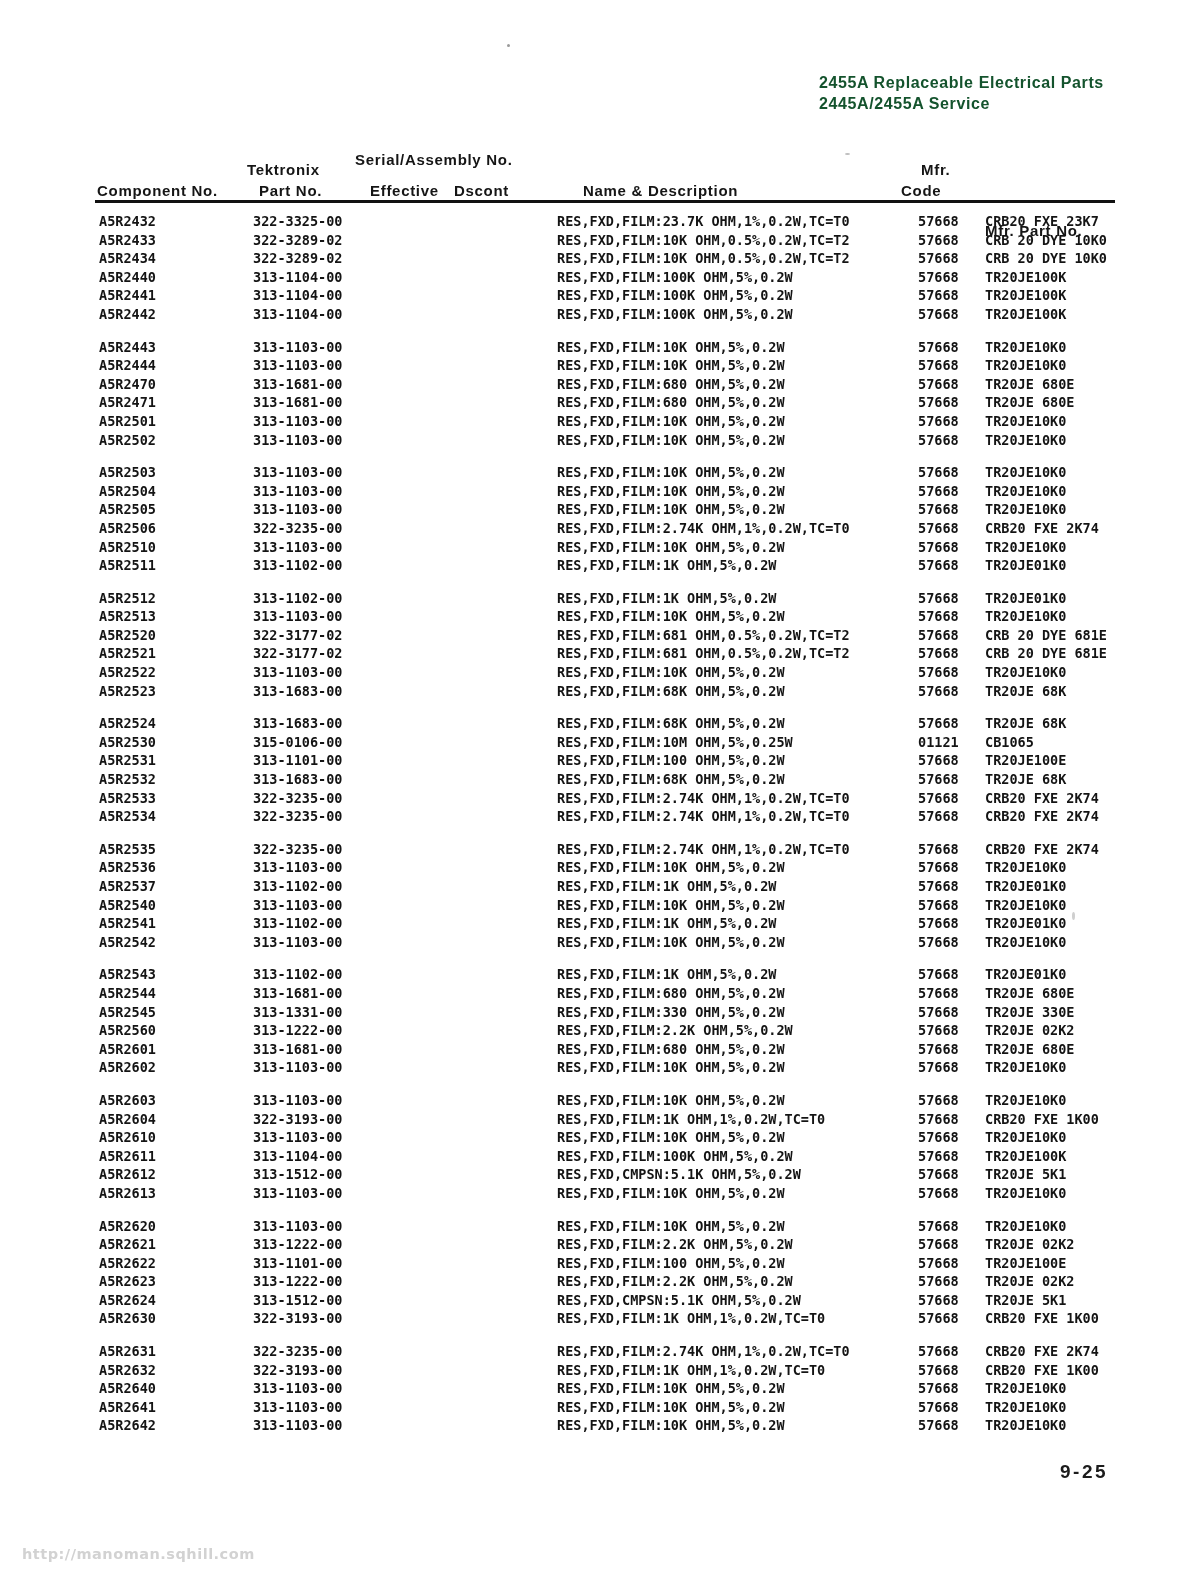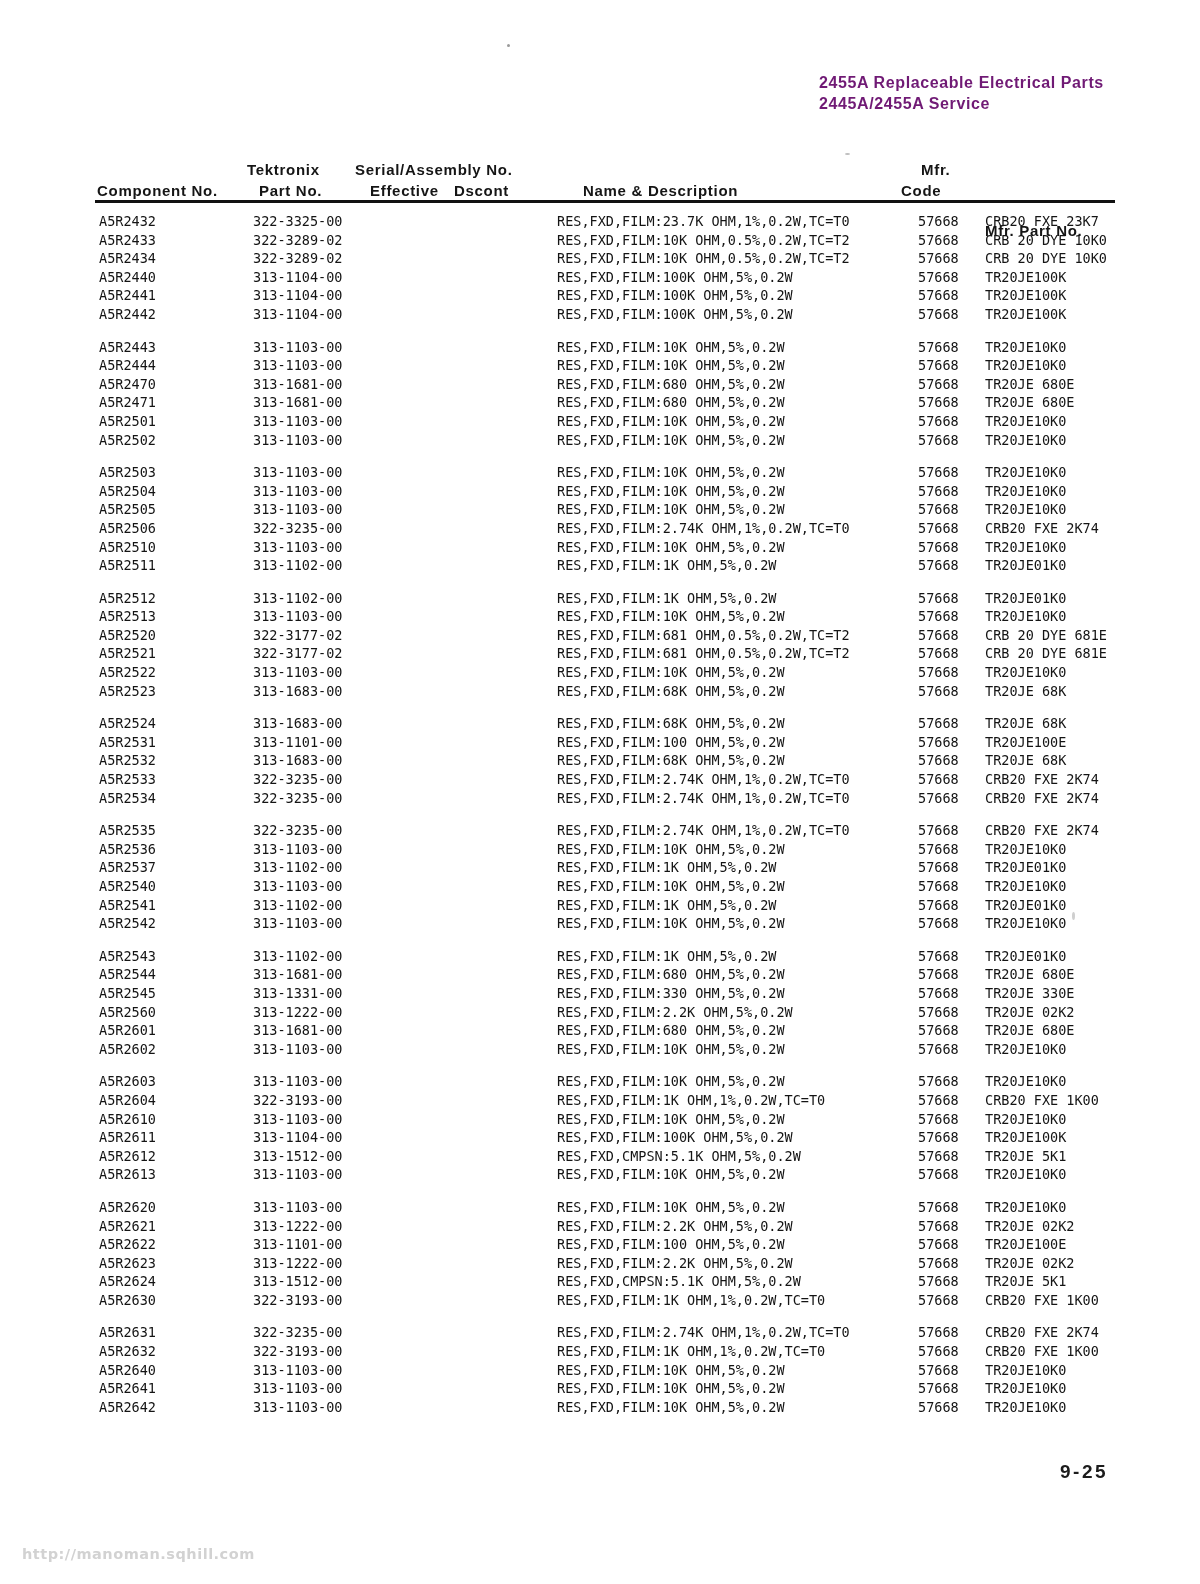--- a/index.html
+++ b/index.html
@@ -16,36 +16,36 @@
   
   .doc-title {
     position: absolute;
     left: 819px;
     top: 72px;
     font-family: "Liberation Sans", sans-serif;
     font-weight: bold;
     font-size: 16px;
     line-height: 21px;
     letter-spacing: 0.6px;
-    color: #701a75;
+    color: #14532d;
     white-space: nowrap;
   }
 
   
   .col-head {
     position: absolute;
     font-family: "Liberation Sans", sans-serif;
     font-weight: bold;
     font-size: 15px;
     letter-spacing: 0.7px;
     color: #151515;
     white-space: nowrap;
   }
   .h-tektronix   { left: 247px; top: 161px; }
-  .h-serial      { left: 355px; top: 161px; }
+  .h-serial      { left: 355px; top: 151px; }
   .h-mfr         { left: 921px; top: 161px; }
   .h-component   { left: 97px;  top: 182px; }
   .h-partno      { left: 247px; top: 182px; margin-left: 12px; }
   .h-effective   { left: 370px; top: 182px; }
   .h-dscont      { left: 454px; top: 182px; }
   .h-namedesc    { left: 583px; top: 182px; }
   .h-code        { left: 901px; top: 182px; }
   .h-mfrpartno   { left: 985px; top: 182px; margin-top: 40px; }
 
   .header-rule {
@@ -59,21 +59,21 @@
 
   
   .parts-table {
     position: absolute;
     left: 0;
     top: 212px;
     width: 1200px;
     padding-left: 99px;
     box-sizing: border-box;
     font-family: "DejaVu Sans Mono", monospace;
-    font-weight: 400;
+    font-weight: 700;
     font-size: 13.5px;
     color: #141414;
   }
   .group { margin-bottom: 14px; }
   .row {
     display: grid;
     grid-template-columns: 154px 304px 361px 67px auto;
     line-height: 18.6px;
     height: 18.6px;
     white-space: nowrap;
@@ -312,20 +312,27 @@
       </div>
       <div class="group">
         <div class="row">
           <span class="cell">A5R2524</span>
           <span class="cell">313-1683-00</span>
           <span class="cell">RES,FXD,FILM:68K OHM,5%,0.2W</span>
           <span class="cell">57668</span>
           <span class="cell">TR20JE 68K</span>
         </div>
         <div class="row">
+          <span class="cell">A5R2530</span>
+          <span class="cell">315-0106-00</span>
+          <span class="cell">RES,FXD,FILM:10M OHM,5%,0.25W</span>
+          <span class="cell">01121</span>
+          <span class="cell">CB1065</span>
+        </div>
+        <div class="row">
           <span class="cell">A5R2531</span>
           <span class="cell">313-1101-00</span>
           <span class="cell">RES,FXD,FILM:100 OHM,5%,0.2W</span>
           <span class="cell">57668</span>
           <span class="cell">TR20JE100E</span>
         </div>
         <div class="row">
           <span class="cell">A5R2532</span>
           <span class="cell">313-1683-00</span>
           <span class="cell">RES,FXD,FILM:68K OHM,5%,0.2W</span>

